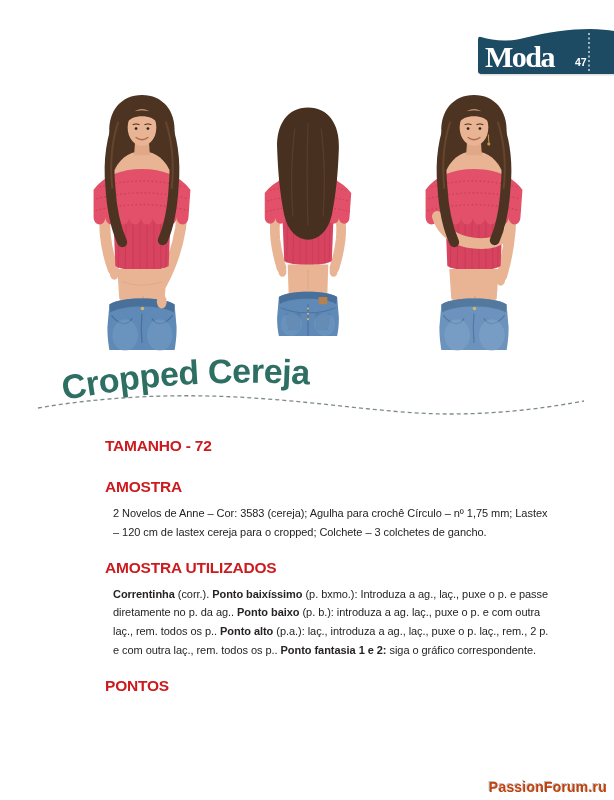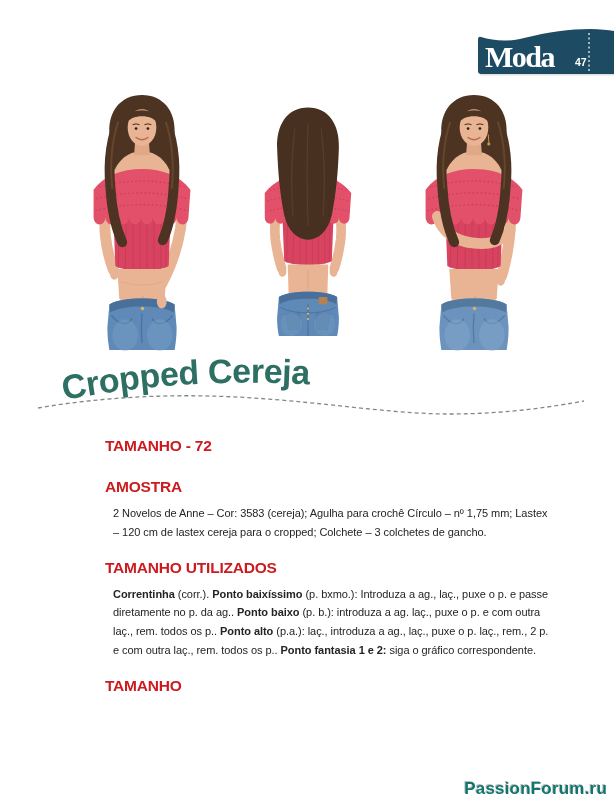--- a/index.html
+++ b/index.html
@@ -27,21 +27,21 @@
     margin:0 0 3px 0;
     font-size:15.5px;font-weight:bold;color:#cd1a1f;letter-spacing:-0.2px;
   }
   .sec p{
     margin:8px;font-size:11px;line-height:18.8px;color:#272324;letter-spacing:-0.05px;
   }
   .sec p .b{font-weight:bold;}
   
   .watermark{
     position:absolute;top:779px;right:7px;
-    font-size:17px;font-weight:bold;color:#0f766e;
+    font-size:14px;font-weight:bold;color:#c2410c;
     text-shadow:1px 1px 0 #ffffff,-1px -1px 0 #bdbdbd;
     letter-spacing:0.2px;
   }
 </style>
 </head>
 <body>
 
 <div class="page">
 
   <div class="banner">
@@ -172,25 +172,25 @@
     <div class="sec sec-tamanho">
       <h3>TAMANHO - 72</h3>
     </div>
 
     <div class="sec">
       <h3>AMOSTRA</h3>
       <p><span>2 Novelos de Anne – Cor: 3583 (cereja); Agulha para crochê Círculo – nº 1,75 mm; Lastex – 120 cm de lastex cereja para o cropped; Colchete – 3 colchetes de gancho.</span></p>
     </div>
 
     <div class="sec">
-      <h3>TAMANHO UTILIZADOS</h3>
+      <h3>AMOSTRA UTILIZADOS</h3>
       <p><span class="b">Correntinha</span><span> (corr.). </span><span class="b">Ponto baixíssimo</span><span> (p. bxmo.): Introduza a ag., laç., puxe o p. e passe diretamente no p. da ag.. </span><span class="b">Ponto baixo</span><span> (p. b.): introduza a ag. laç., puxe o p. e com outra laç., rem. todos os p.. </span><span class="b">Ponto alto</span><span> (p.a.): laç., introduza a ag., laç., puxe o p. laç., rem., 2 p. e com outra laç., rem. todos os p.. </span><span class="b">Ponto fantasia 1 e 2:</span><span> siga o gráfico correspondente.</span></p>
     </div>
 
     <div class="sec">
-      <h3>TAMANHO</h3>
+      <h3>PONTOS</h3>
     </div>
 
   </div>
 
   <div class="watermark">PassionForum.ru</div>
 
 </div>
 
 </body></html>

